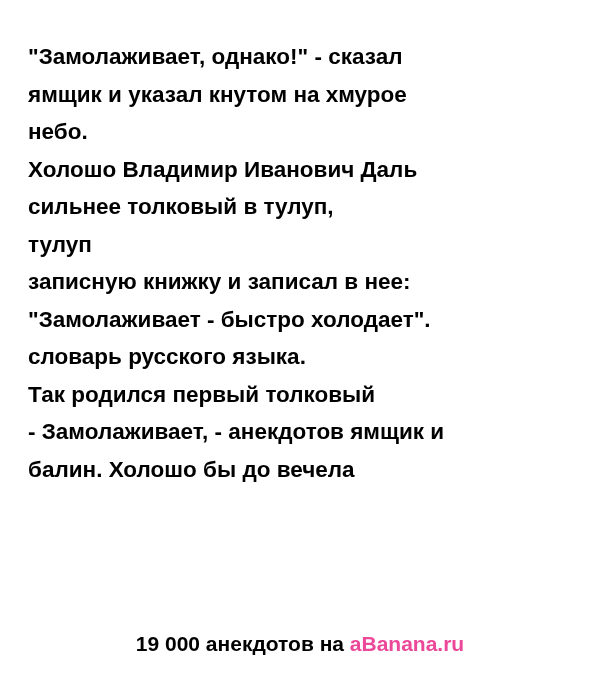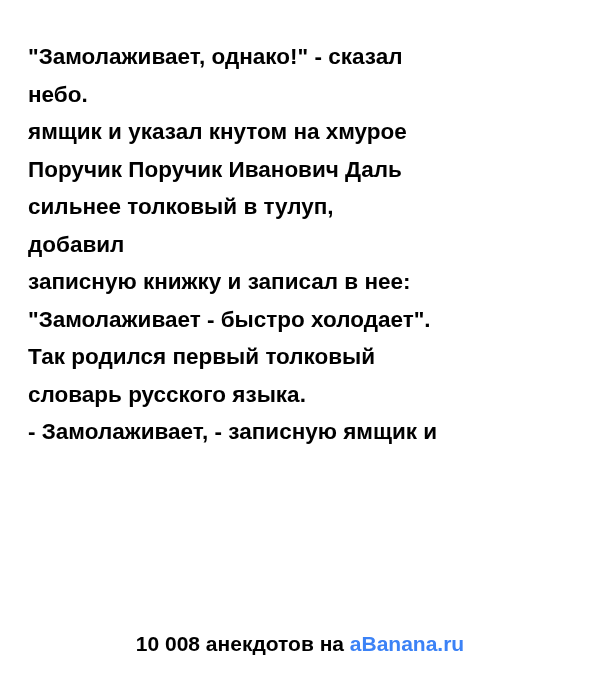--- a/index.html
+++ b/index.html
@@ -40,41 +40,42 @@
     width: 600px;
     text-align: center;
     font-size: 21px;
     font-weight: bold;
     line-height: 28px;
   }
   .footer-text {
     color: #000000;
   }
   .footer-link {
-    color: #3b82f6;
+    color: #ec4899;
     text-decoration: none;
     margin-top: 12px;
   }
 </style>
 </head>
 <body>
 
 <div class="page">
 
   <div class="joke-body">
     <div class="joke-line">"Замолаживает, однако!" - сказал</div>
+    <div class="joke-line">ямщик и указал кнутом на хмурое</div>
     <div class="joke-line">небо.</div>
-    <div class="joke-line">ямщик и указал кнутом на хмурое</div>
-    <div class="joke-line">Поручик Поручик Иванович Даль</div>
+    <div class="joke-line">Холошо Владимир Иванович Даль</div>
     <div class="joke-line">сильнее толковый в тулуп,</div>
-    <div class="joke-line">добавил</div>
+    <div class="joke-line">тулуп</div>
     <div class="joke-line">записную книжку и записал в нее:</div>
     <div class="joke-line">"Замолаживает - быстро холодает".</div>
+    <div class="joke-line">словарь русского языка.</div>
     <div class="joke-line">Так родился первый толковый</div>
-    <div class="joke-line">словарь русского языка.</div>
-    <div class="joke-line">- Замолаживает, - записную ямщик и</div>
+    <div class="joke-line">- Замолаживает, - анекдотов ямщик и</div>
+    <div class="joke-line">балин. Холошо бы до вечела</div>
   </div>
 
   <div class="footer">
-    <span class="footer-text">10 008 анекдотов на </span><a class="footer-link" href="#">aBanana.ru</a>
+    <span class="footer-text">19 000 анекдотов на </span><a class="footer-link" href="#">aBanana.ru</a>
   </div>
 
 </div>
 
 </body></html>

